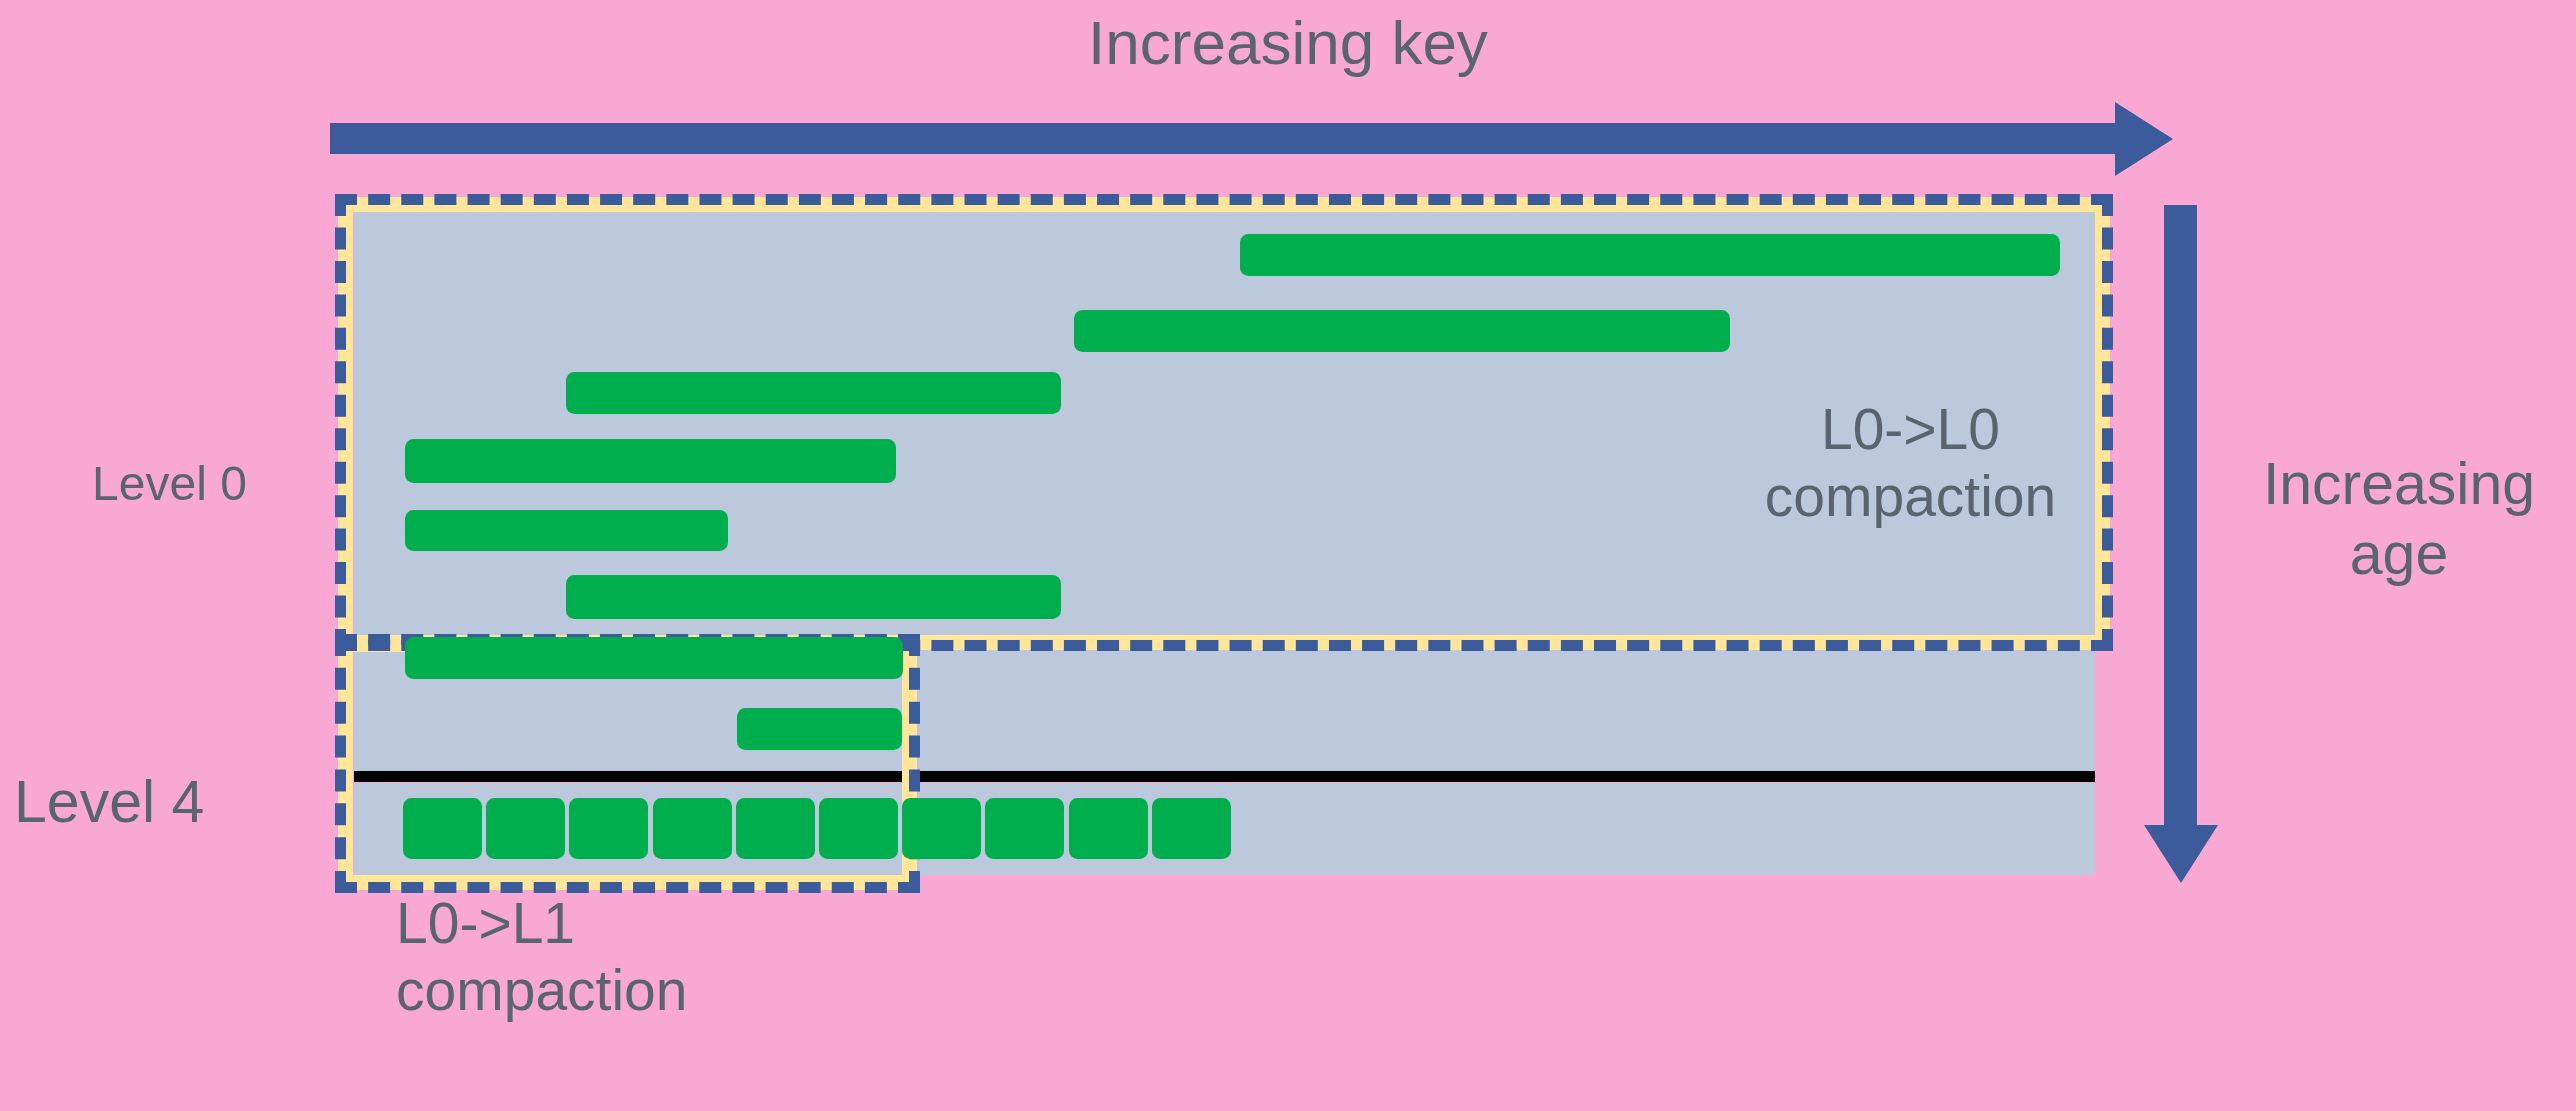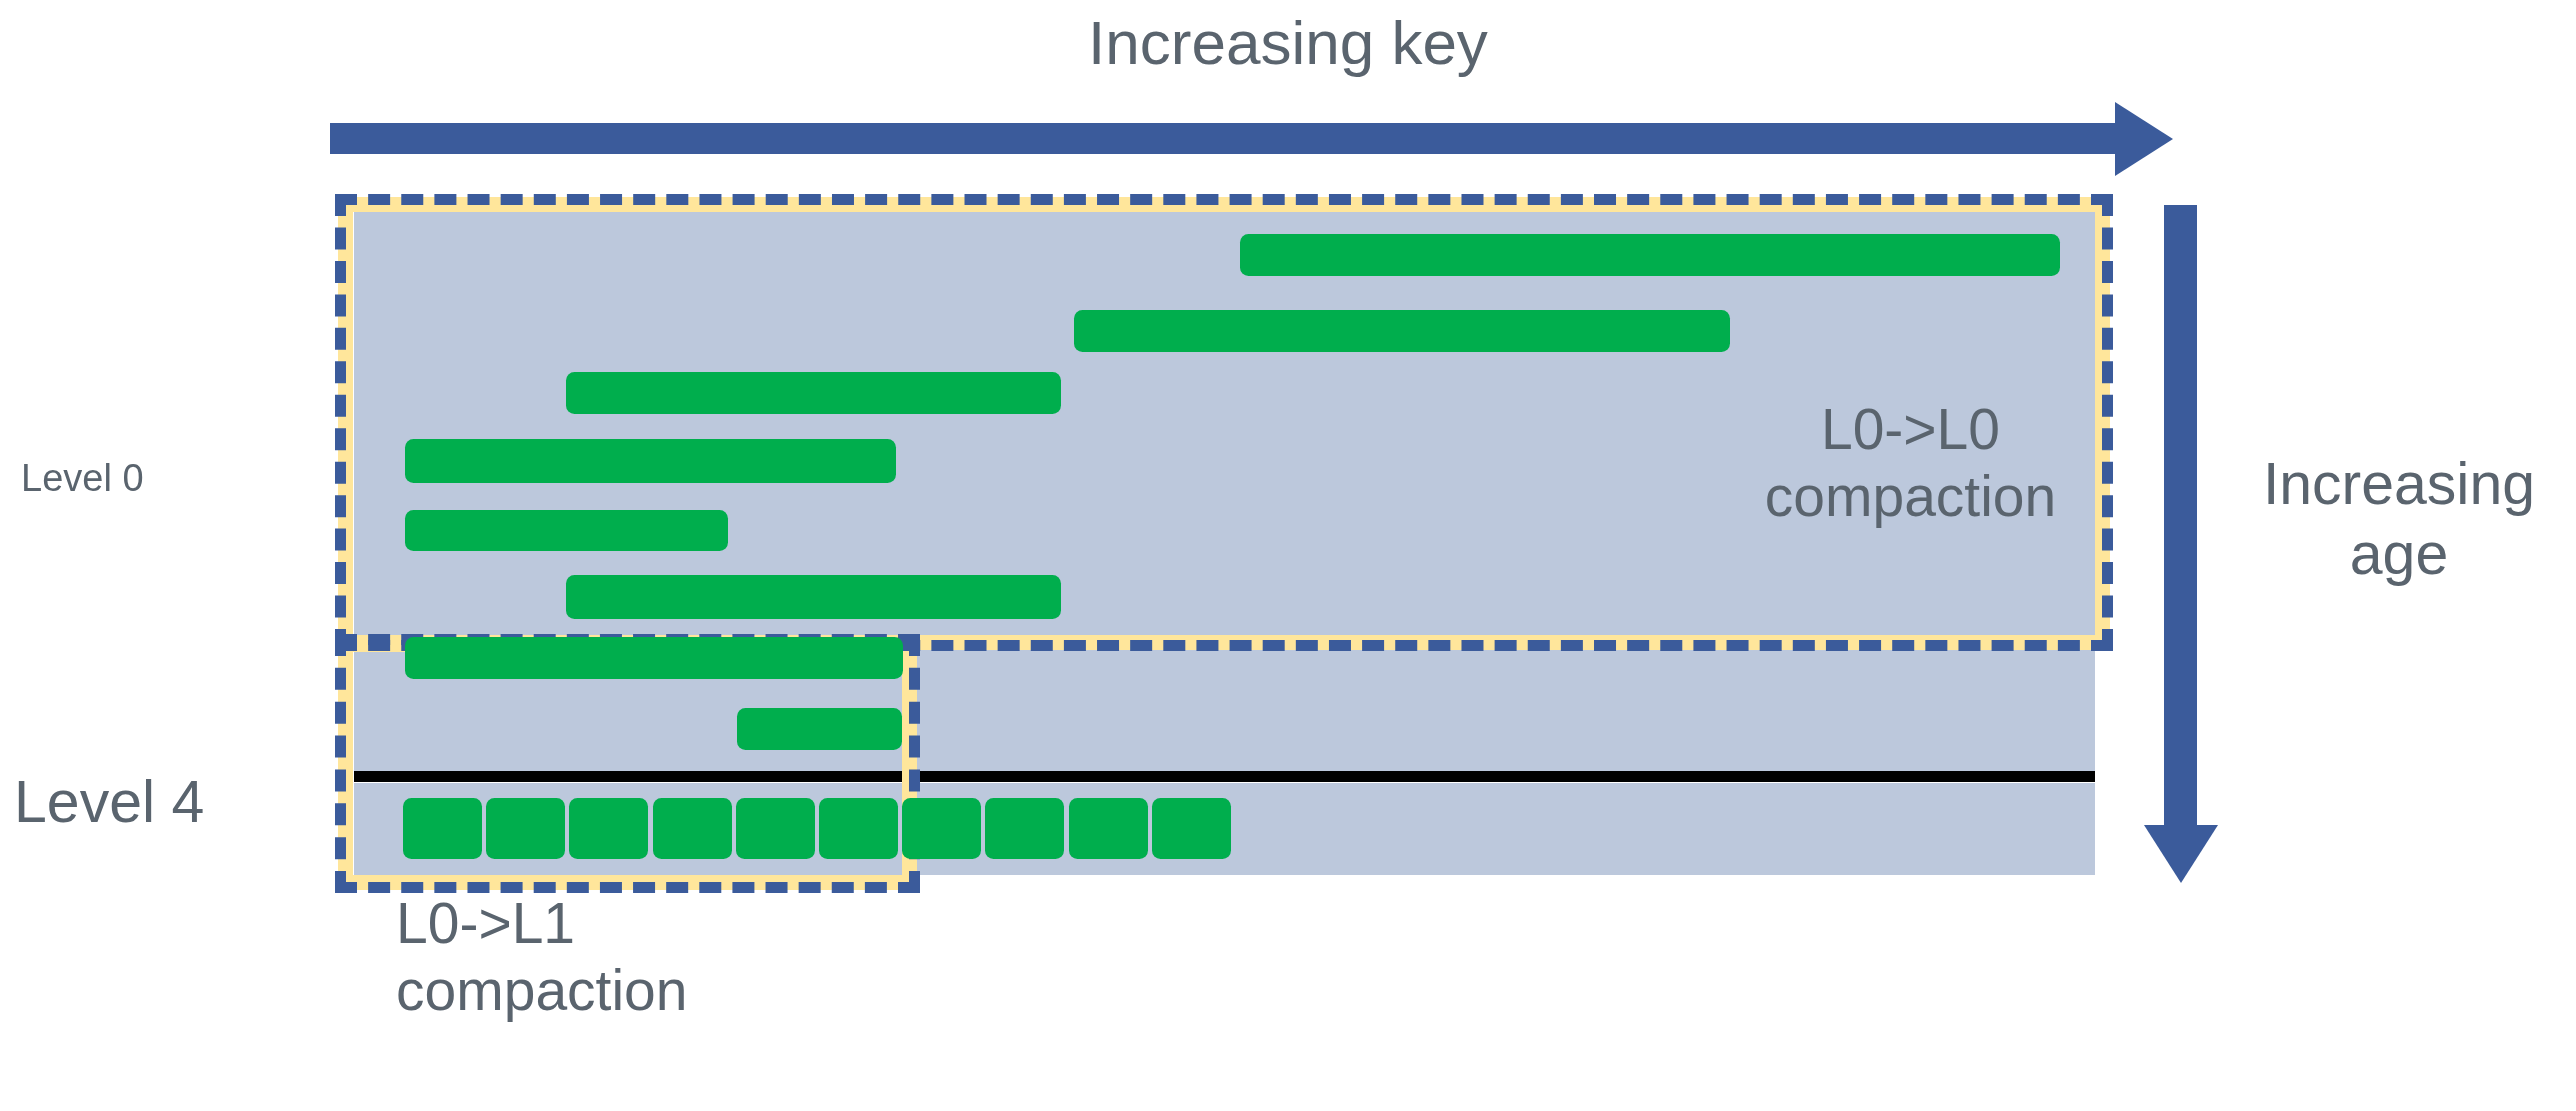--- a/index.html
+++ b/index.html
@@ -4,21 +4,21 @@
 <style>
   html, body {
     margin: 0;
     padding: 0;
     background: #000000;
   }
   #stage {
     position: relative;
     width: 2576px;
     height: 1111px;
-    background: #ffffff;
+    background: #f9a8d4;
     overflow: hidden;
     font-family: "Liberation Sans", sans-serif;
   }
 
   
   .label {
     position: absolute;
     color: #5A646E;
     font-family: "Liberation Sans", sans-serif;
     font-weight: 400;
@@ -26,22 +26,22 @@
     line-height: 1.18;
     letter-spacing: 0px;
   }
   #title-increasing-key {
     left: 0; top: 5.7px; width: 2576px;
     text-align: center;
     font-size: 62px;
   }
   #label-level0 {
     left: 21px; top: 456px; width: 297px;
-    text-align: left;
-    font-size: 38px;
+    text-align: center;
+    font-size: 48px;
   }
   #label-level1 {
     left: 14px; top: 768px; width: 304px;
     text-align: left;
     font-size: 59px;
   }
   #label-increasing-age {
     left: 2222px; top: 450px; width: 354px;
     text-align: center;
     font-size: 59px;

